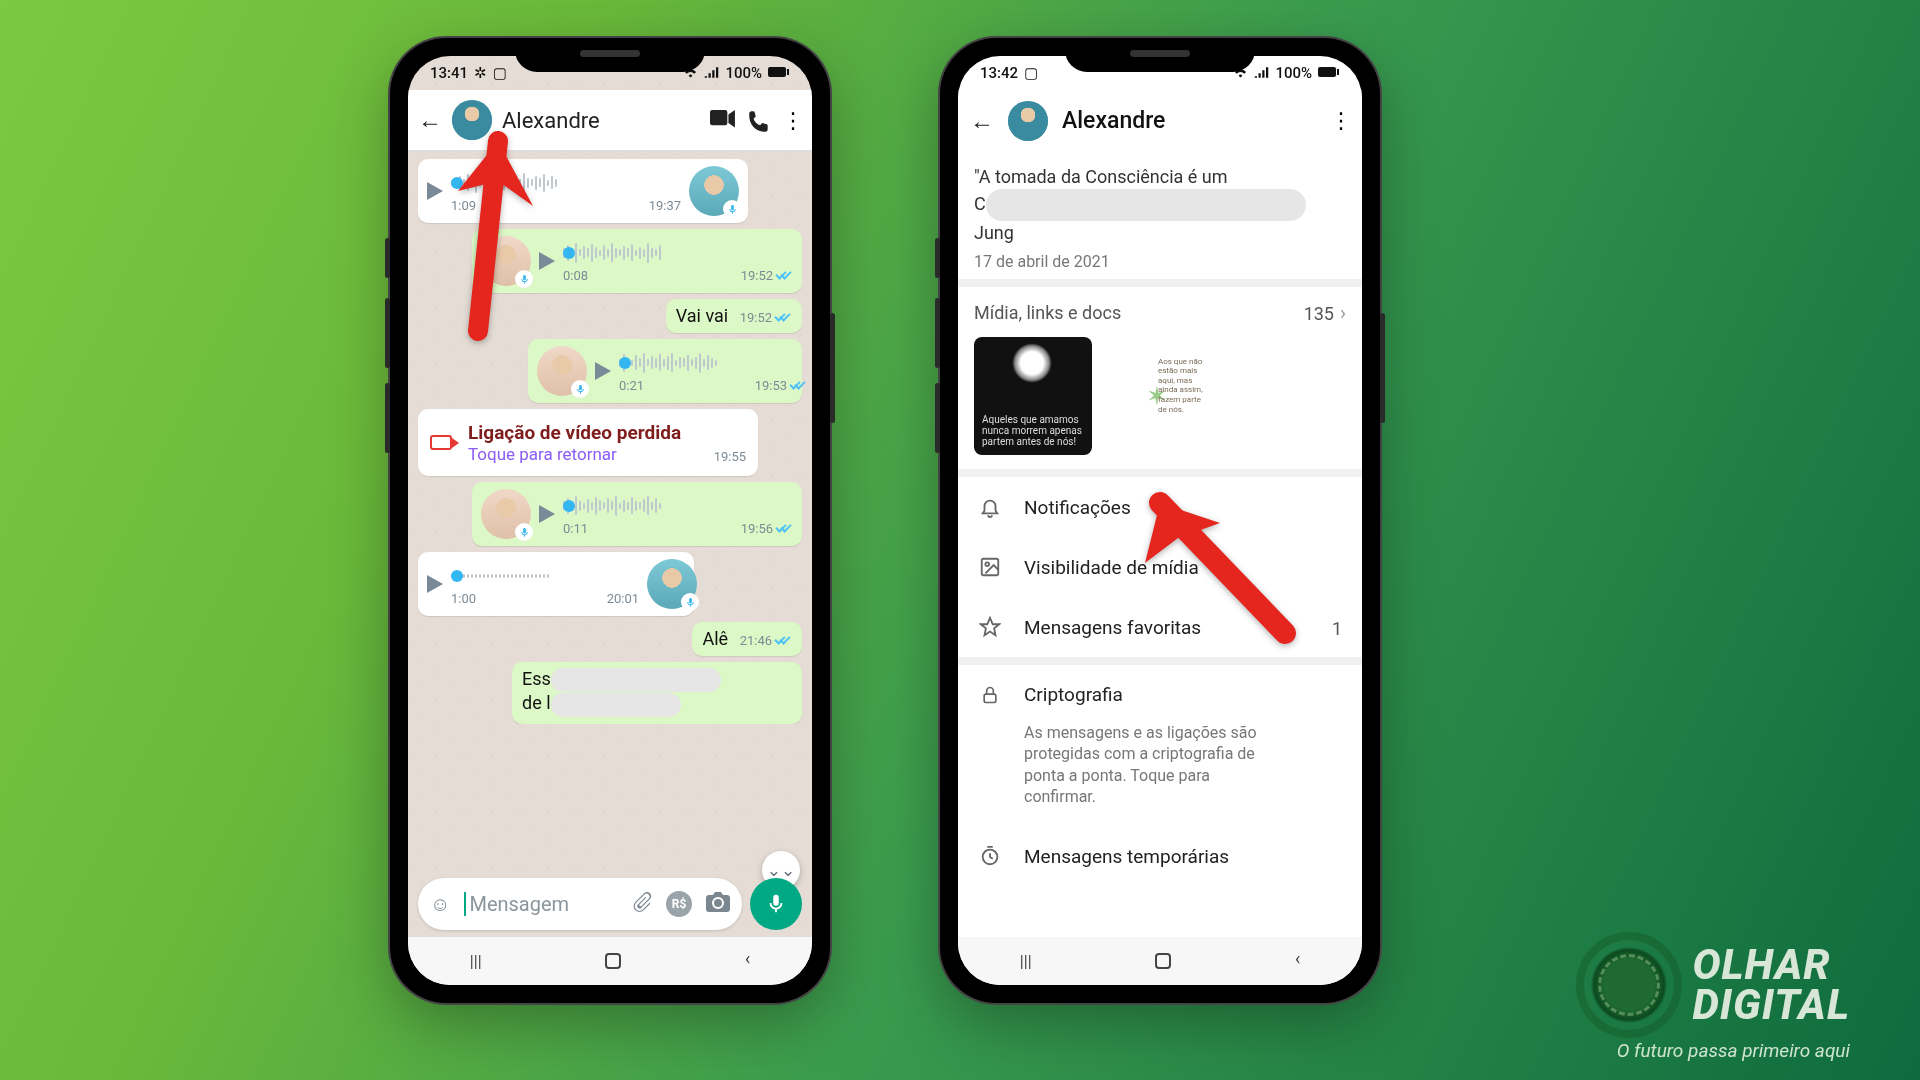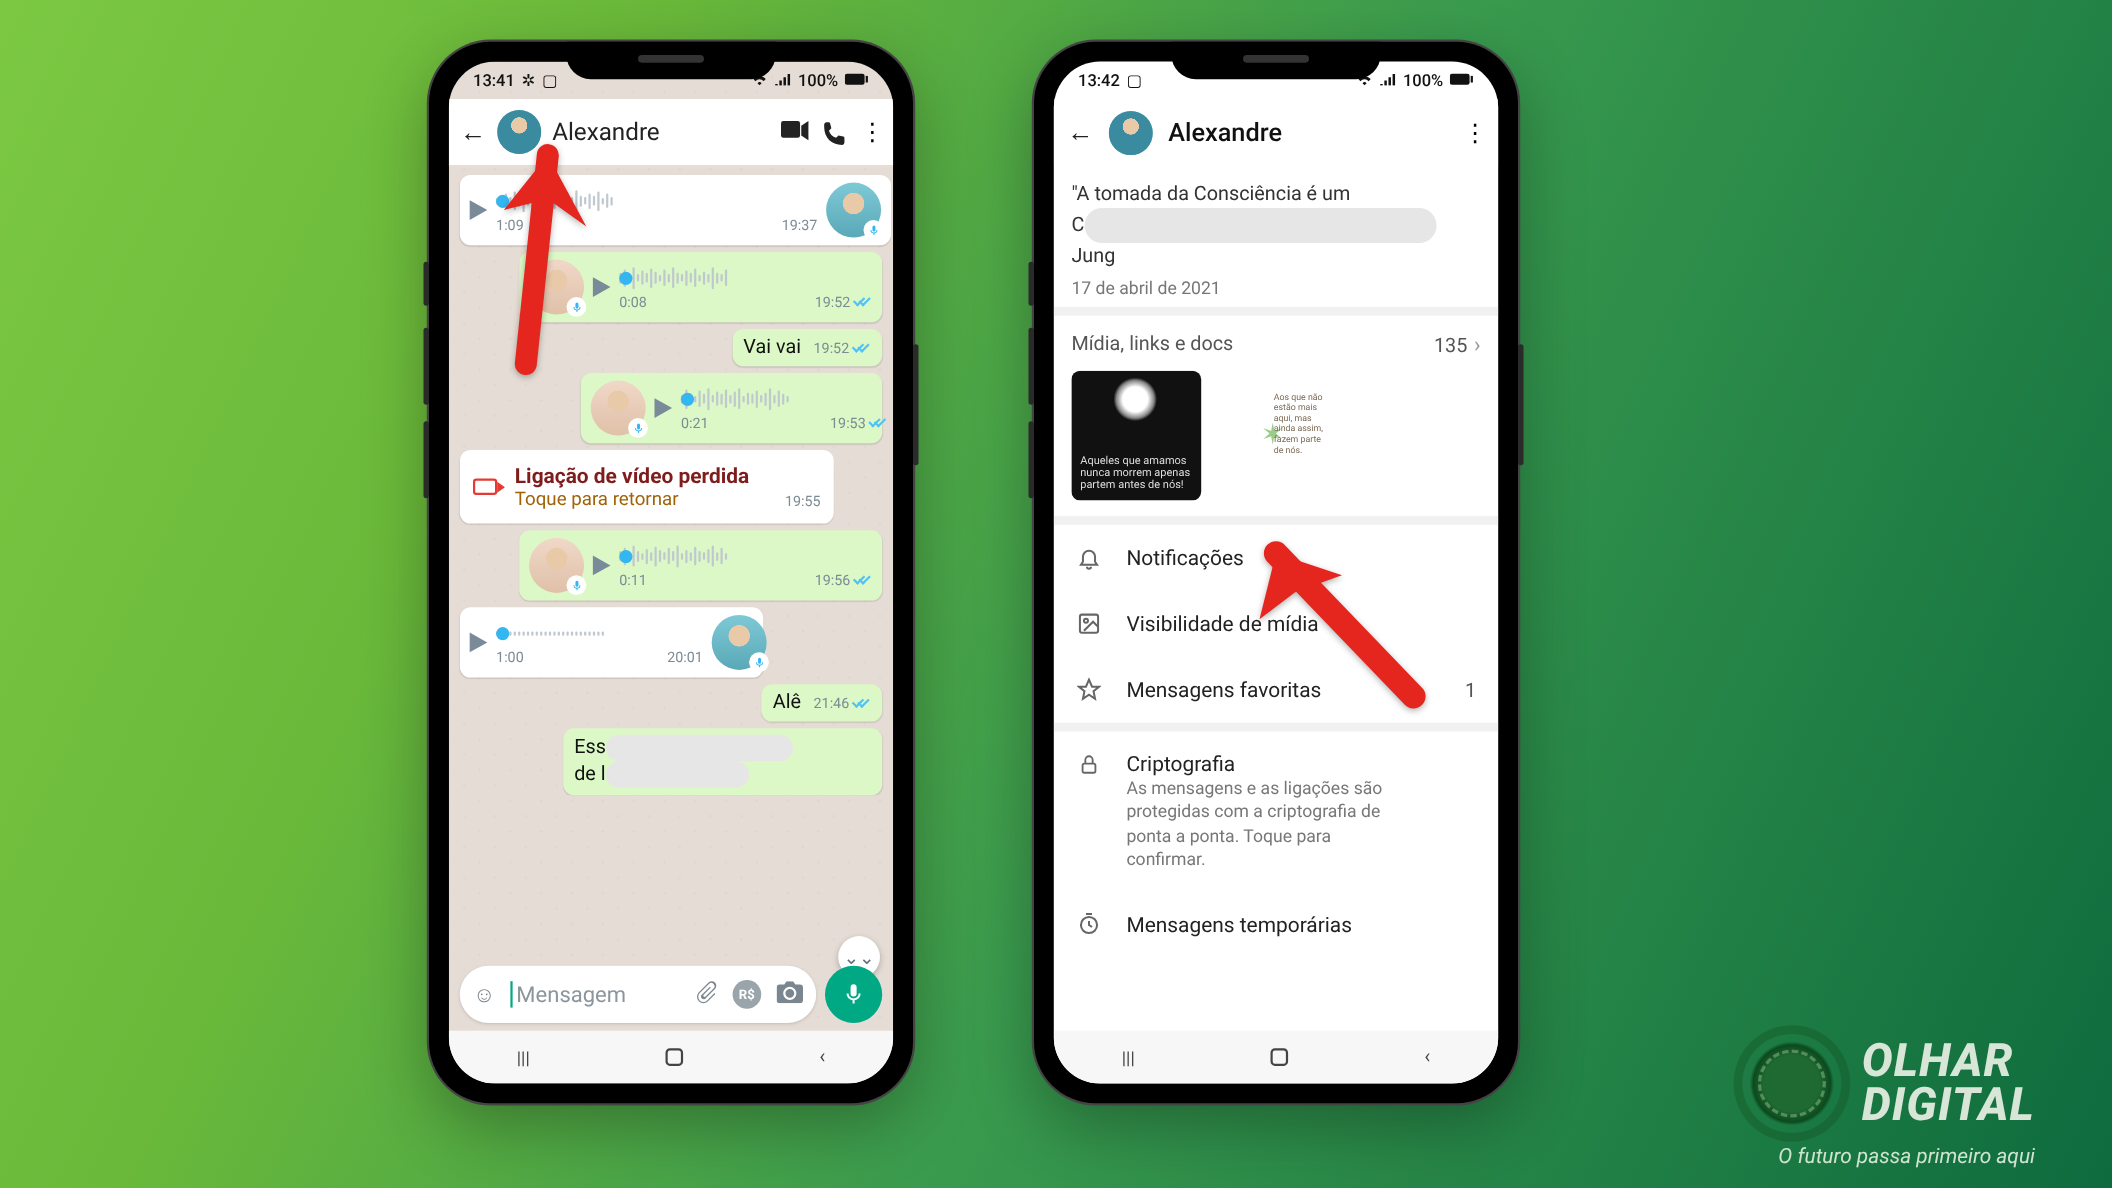--- a/index.html
+++ b/index.html
@@ -80,21 +80,21 @@
 .ticks::before{left:0;top:2px;} .ticks::after{left:5px;top:2px;}
 
 .text-msg { padding:6px 10px 7px 10px; font-size:18px; }
 .text-msg .time { font-size:13px; color:#7d8b94; margin-left:7px; }
 .missed-call { background:#fff; padding:12px; display:flex; gap:12px; align-items:flex-start; width:340px; }
 .mc-icon{width:26px;height:20px;position:relative;align-self:center;}
 .mc-icon .cam{width:22px;height:15px;border:2px solid #e53935;border-radius:3px;position:absolute;top:2px;}
 .mc-icon .cam::after{content:"";position:absolute;right:-9px;top:1px;width:0;height:0;border-left:7px solid #e53935;border-top:5px solid transparent;border-bottom:5px solid transparent;}
 .mc-body{flex:1;}
 .mc-title{font-weight:700;font-size:19px;color:#7f1d1d;}
-.mc-sub{font-size:17px;color:#a16207;}
+.mc-sub{font-size:17px;color:#8b5cf6;}
 .mc-time{font-size:13px;color:#7d8b94;align-self:flex-end;}
 
 .scroll-down{position:absolute;right:12px;bottom:96px;width:38px;height:38px;border-radius:50%;background:#fff;box-shadow:0 2px 6px rgba(0,0,0,.25);display:flex;align-items:center;justify-content:center;}
 .scroll-down span{font-size:17px;color:#627079;}
 .input-bar{position:absolute;left:10px;right:10px;bottom:55px;display:flex;gap:8px;align-items:center;}
 .input-pill{flex:1;background:#fff;border-radius:26px;height:52px;display:flex;align-items:center;padding:0 12px;gap:14px;box-shadow:0 1px 3px rgba(0,0,0,.15);}
 .input-pill .ph{flex:1;color:#8a959c;font-size:20px;border-left:2px solid #00a884;padding-left:3px;}
 .ip-ic{color:#7a8690;font-size:20px;}
 .mic-btn{width:52px;height:52px;border-radius:50%;background:#00a884;display:flex;align-items:center;justify-content:center;}
 .mic-btn svg{width:22px;height:22px;fill:#fff;}
@@ -118,21 +118,21 @@
 .thumb.t2{background:#111;color:#ddd;font-size:10px;padding:8px;display:flex;flex-direction:column;justify-content:flex-end;}
 .thumb.t2 .flw{position:absolute;top:6px;left:38px;width:40px;height:40px;border-radius:50%;background:radial-gradient(circle,#fff 0 40%,#888 60%,transparent 70%);}
 .thumb.t3{background:#fff;display:flex;align-items:center;justify-content:center;}
 .thumb.t3 .star{font-size:26px;color:#9c8;}
 .thumb.t1 .txt{position:absolute;right:6px;top:10px;font-size:8px;color:#6a5a4a;text-align:right;line-height:1.2;width:46px;}
 .thumb.t1 .flora{position:absolute;left:0;bottom:0;width:70px;height:70px;background:radial-gradient(circle at 30% 70%,#c44 0 8%,transparent 9%),radial-gradient(circle at 55% 55%,#d66 0 7%,transparent 8%),radial-gradient(circle at 20% 40%,#e88 0 6%,transparent 7%),linear-gradient(#6a8a5a,#4a6a3a);border-radius:0 60px 0 0;}
 .opt-list{border-top:8px solid #f1f1f1;}
 .opt-item{display:flex;align-items:flex-end;gap:22px;padding:18px 20px;border-bottom:0 solid #eee;}
 .opt-ic{width:24px;height:24px;color:#666;display:flex;align-items:center;justify-content:center;}
 .opt-label{font-size:19px;color:#222;flex:1;}
-.opt-sub{font-size:16px;color:#777;line-height:1.35;margin-top:0;width:260px;}
+.opt-sub{font-size:16px;color:#777;line-height:1.35;margin-top:16px;width:260px;}
 .opt-count{font-size:18px;color:#555;}
 
 
 .arrow{position:absolute;z-index:20;}
 .arrow svg{filter:drop-shadow(0 2px 3px rgba(0,0,0,.3));}
 
 
 .brand{position:absolute;right:70px;bottom:50px;display:flex;align-items:center;gap:18px;color:#d7e6d7;}
 .brand .logo{width:90px;height:90px;border-radius:50%;background:radial-gradient(circle,#1e6a32 0 40%,#0c4a1e 55%,transparent 60%);box-shadow:0 0 0 8px rgba(20,80,30,.35);position:relative;}
 .brand .logo::after{content:"";position:absolute;inset:14px;border-radius:50%;border:3px dashed rgba(200,230,180,.35);}
@@ -196,21 +196,21 @@
         <svg viewBox="0 0 24 24" fill="#222">
             <path d="M6 2c1 0 2 0 2 1l1 4-2 2c1 3 3 5 6 6l2-2 4 1c1 0 1 1 1 2v3c0 1-1 2-2 2C9 21 3 15 3 6V4c0-1 1-2 2-2z"></path>
           </svg>
       </span>
       <span class="dots">⋮</span>
     </div>
 
     <div class="chat-area">
       <div class="messages">
 
-        <div class="bubble in" style="width:392px">
+        <div class="bubble in" style="width:330px">
           <div class="voice-row">
             <span class="play-ic"></span>
             <div class="wave-box">
               <div class="prog-dot"></div>
               <div class="waveform">
                   <span style="height:6px"></span>
                   <span style="height:10px"></span>
                   <span style="height:14px"></span>
                   <span style="height:8px"></span>
                   <span style="height:17px"></span>

